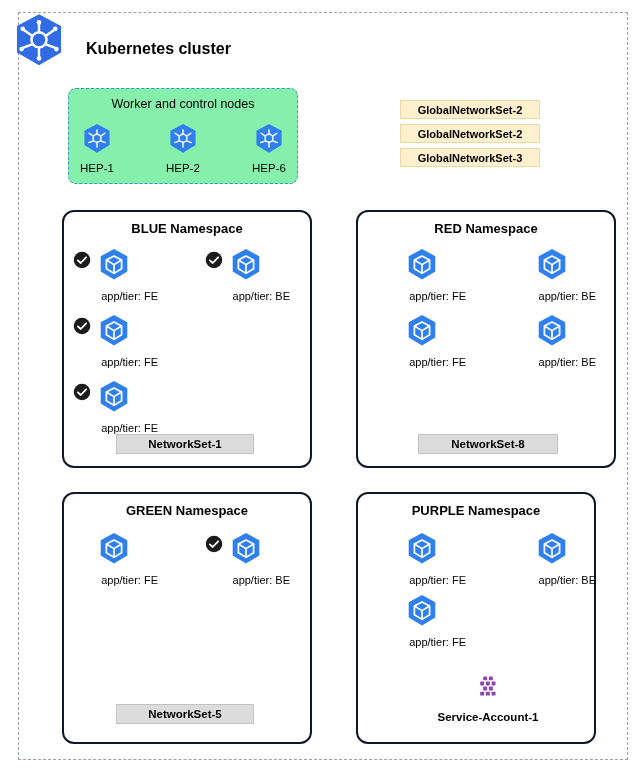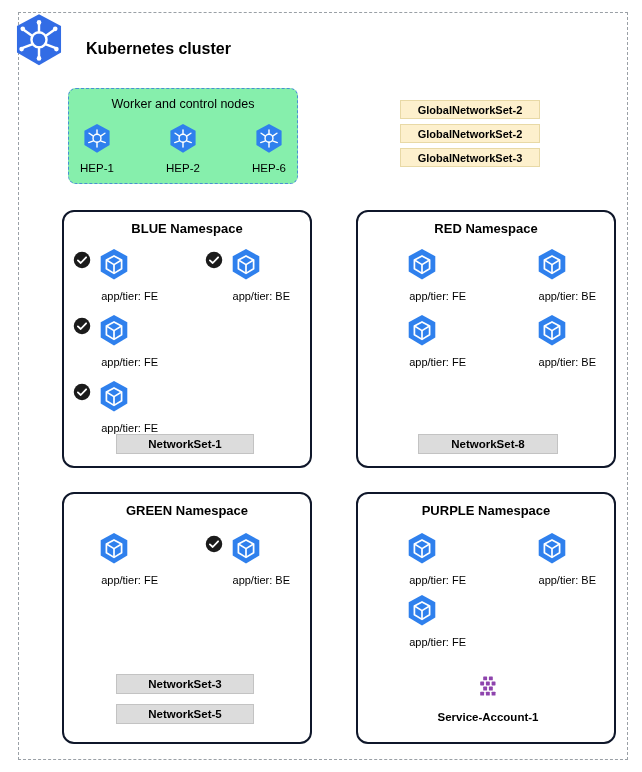--- a/index.html
+++ b/index.html
@@ -114,21 +114,21 @@
     left: 0;
     width: 100%;
     text-align: center;
     font-size: 13px;
     font-weight: bold;
     color: #000;
   }
   #ns-blue   { left: 62px;  top: 210px; width: 250px; height: 258px; }
   #ns-red    { left: 356px; top: 210px; width: 260px; height: 258px; }
   #ns-green  { left: 62px;  top: 492px; width: 250px; height: 252px; }
-  #ns-purple { left: 356px; top: 492px; width: 260px; height: 252px; }
+  #ns-purple { left: 356px; top: 492px; width: 240px; height: 252px; }
 
   
   .pod {
     position: absolute;
     width: 88px;
     text-align: center;
   }
   .pod .lbl {
     font-size: 11px;
     color: #000;
@@ -437,21 +437,20 @@
         <g fill="none" stroke="#ffffff" stroke-width="4.5" stroke-linejoin="round">
           <polygon points="50,26 70,37 70,60 50,72 30,60 30,37"></polygon>
           <path d="M30 37 L50 49 L70 37"></path>
             <path d="M50 49 L50 72"></path>
         </g>
       </svg>
     </span>
     <div class="lbl">app/tier: BE</div>
   </div>
 
-  <div class="netset" style="left:52px; top:180px; width:138px;">NetworkSet-3</div>
   <div class="netset" style="left:52px; top:210px; width:138px;">NetworkSet-5</div>
 </div>
 
 <div class="ns" id="ns-purple">
   <div class="ns-title">PURPLE Namespace</div>
 
   <div class="pod" style="left:20px; top:36px;">
     <span class="pod-icon-wrap">
       <svg viewBox="0 0 100 100" width="38" height="38">
         <polygon points="50,8 85,27 85,67 50,88 15,67 15,27" fill="#2F80ED"></polygon>

